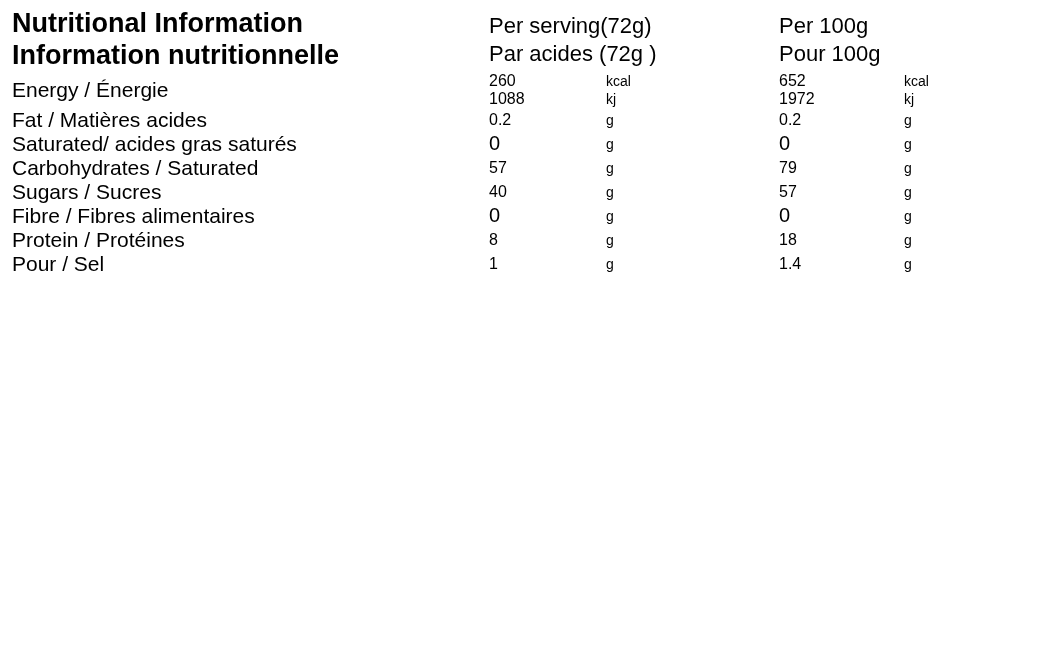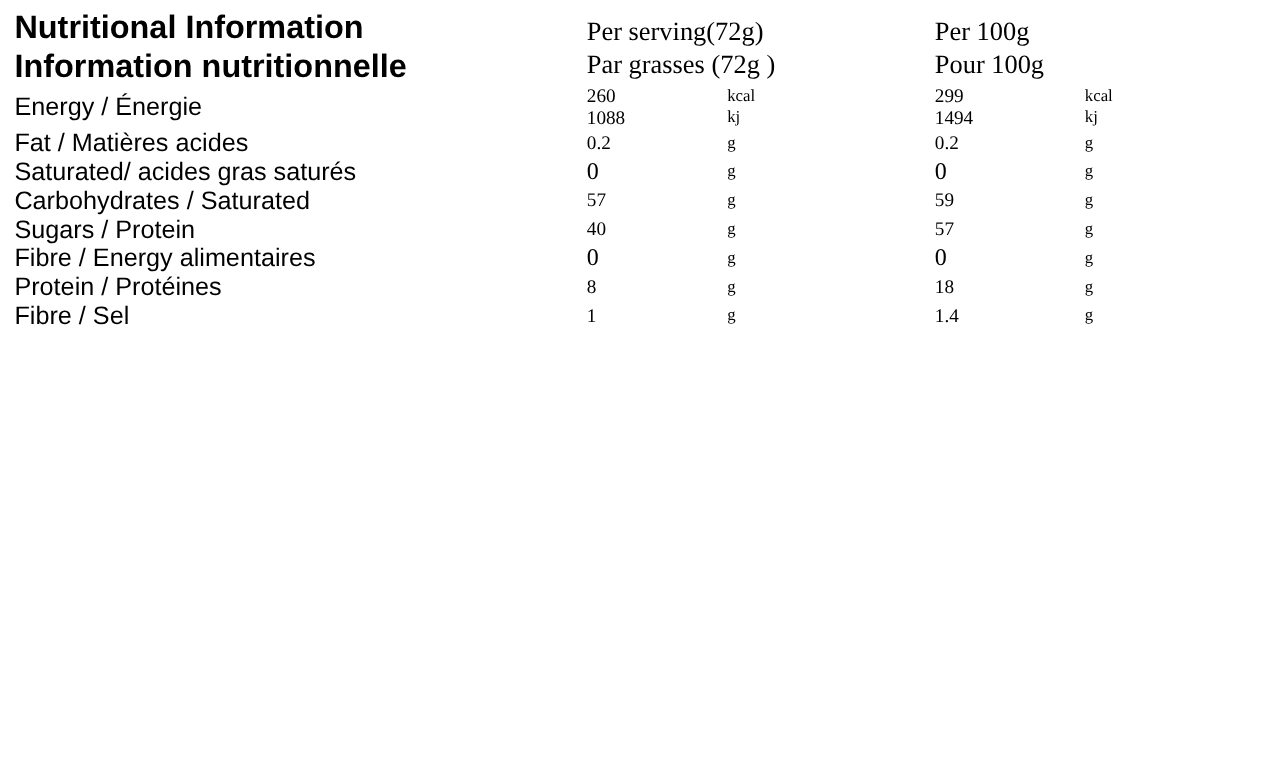--- a/index.html
+++ b/index.html
@@ -35,21 +35,21 @@
   }
 
   
   col.c-label   { width: 477px; }
   col.c-val1    { width: 117px; }
   col.c-unit1   { width: 173px; }
   col.c-val2    { width: 125px; }
   col.c-unit2   { width: 143px; }
 
   
-  .vr-left  { border-left: 2px solid #000; font-family: Liberation Serif, serif; }
+  .vr-left  { border-left: 2px solid #000; }
   .hr-bottom { border-bottom: 2px solid #000; }
   .hr-thin-b { border-bottom: 1px solid #000; }
 
   
   .hdr-title {
     font-size: 27px;
     font-weight: bold;
     line-height: 1.18;
     padding: 6px 8px 10px 8px;
   }
@@ -87,40 +87,40 @@
     </colgroup>
     <tbody>
 
       <tr>
         <td class="hdr-title hr-bottom">
           <div>Nutritional Information</div>
           <div>Information nutritionnelle</div>
         </td>
         <td class="hdr-col hr-bottom vr-left" colspan="2">
           <div>Per serving(72g)</div>
-          <div>Par grasses (72g )</div>
+          <div>Par acides (72g )</div>
         </td>
         <td class="hdr-col hr-bottom vr-left" colspan="2">
           <div>Per 100g</div>
           <div>Pour 100g</div>
         </td>
       </tr>
 
       <tr>
         <td class="rowlabel hr-bottom" rowspan="2">Energy / Énergie</td>
         <td class="val hr-thin-b vr-left">260</td>
         <td class="unit hr-thin-b vr-left">kcal</td>
-        <td class="val hr-thin-b vr-left">299</td>
+        <td class="val hr-thin-b vr-left">652</td>
         <td class="unit hr-thin-b vr-left">kcal</td>
       </tr>
 
       <tr>
         <td class="val hr-bottom vr-left">1088</td>
         <td class="unit hr-bottom vr-left">kj</td>
-        <td class="val hr-bottom vr-left">1494</td>
+        <td class="val hr-bottom vr-left">1972</td>
         <td class="unit hr-bottom vr-left">kj</td>
       </tr>
 
       <tr>
         <td class="rowlabel hr-bottom">Fat / Matières acides</td>
         <td class="val hr-bottom vr-left">0.2</td>
         <td class="unit hr-bottom vr-left">g</td>
         <td class="val hr-bottom vr-left">0.2</td>
         <td class="unit hr-bottom vr-left">g</td>
       </tr>
@@ -130,50 +130,50 @@
         <td class="val val-sm hr-bottom vr-left">0</td>
         <td class="unit hr-bottom vr-left">g</td>
         <td class="val val-sm hr-bottom vr-left">0</td>
         <td class="unit hr-bottom vr-left">g</td>
       </tr>
 
       <tr>
         <td class="rowlabel hr-bottom">Carbohydrates / Saturated</td>
         <td class="val hr-bottom vr-left">57</td>
         <td class="unit hr-bottom vr-left">g</td>
-        <td class="val hr-bottom vr-left">59</td>
+        <td class="val hr-bottom vr-left">79</td>
         <td class="unit hr-bottom vr-left">g</td>
       </tr>
 
       <tr>
-        <td class="rowlabel hr-bottom">Sugars / Protein</td>
+        <td class="rowlabel hr-bottom">Sugars / Sucres</td>
         <td class="val hr-bottom vr-left">40</td>
         <td class="unit hr-bottom vr-left">g</td>
         <td class="val hr-bottom vr-left">57</td>
         <td class="unit hr-bottom vr-left">g</td>
       </tr>
 
       <tr>
-        <td class="rowlabel hr-bottom">Fibre / Energy alimentaires</td>
+        <td class="rowlabel hr-bottom">Fibre / Fibres alimentaires</td>
         <td class="val val-sm hr-bottom vr-left">0</td>
         <td class="unit hr-bottom vr-left">g</td>
         <td class="val val-sm hr-bottom vr-left">0</td>
         <td class="unit hr-bottom vr-left">g</td>
       </tr>
 
       <tr>
         <td class="rowlabel hr-bottom">Protein / Protéines</td>
         <td class="val hr-bottom vr-left">8</td>
         <td class="unit hr-bottom vr-left">g</td>
         <td class="val hr-bottom vr-left">18</td>
         <td class="unit hr-bottom vr-left">g</td>
       </tr>
 
       <tr>
-        <td class="rowlabel hr-bottom">Fibre / Sel</td>
+        <td class="rowlabel hr-bottom">Pour / Sel</td>
         <td class="val hr-bottom vr-left">1</td>
         <td class="unit hr-bottom vr-left">g</td>
         <td class="val hr-bottom vr-left">1.4</td>
         <td class="unit hr-bottom vr-left">g</td>
       </tr>
 
     </tbody>
   </table>
 </div>
 

